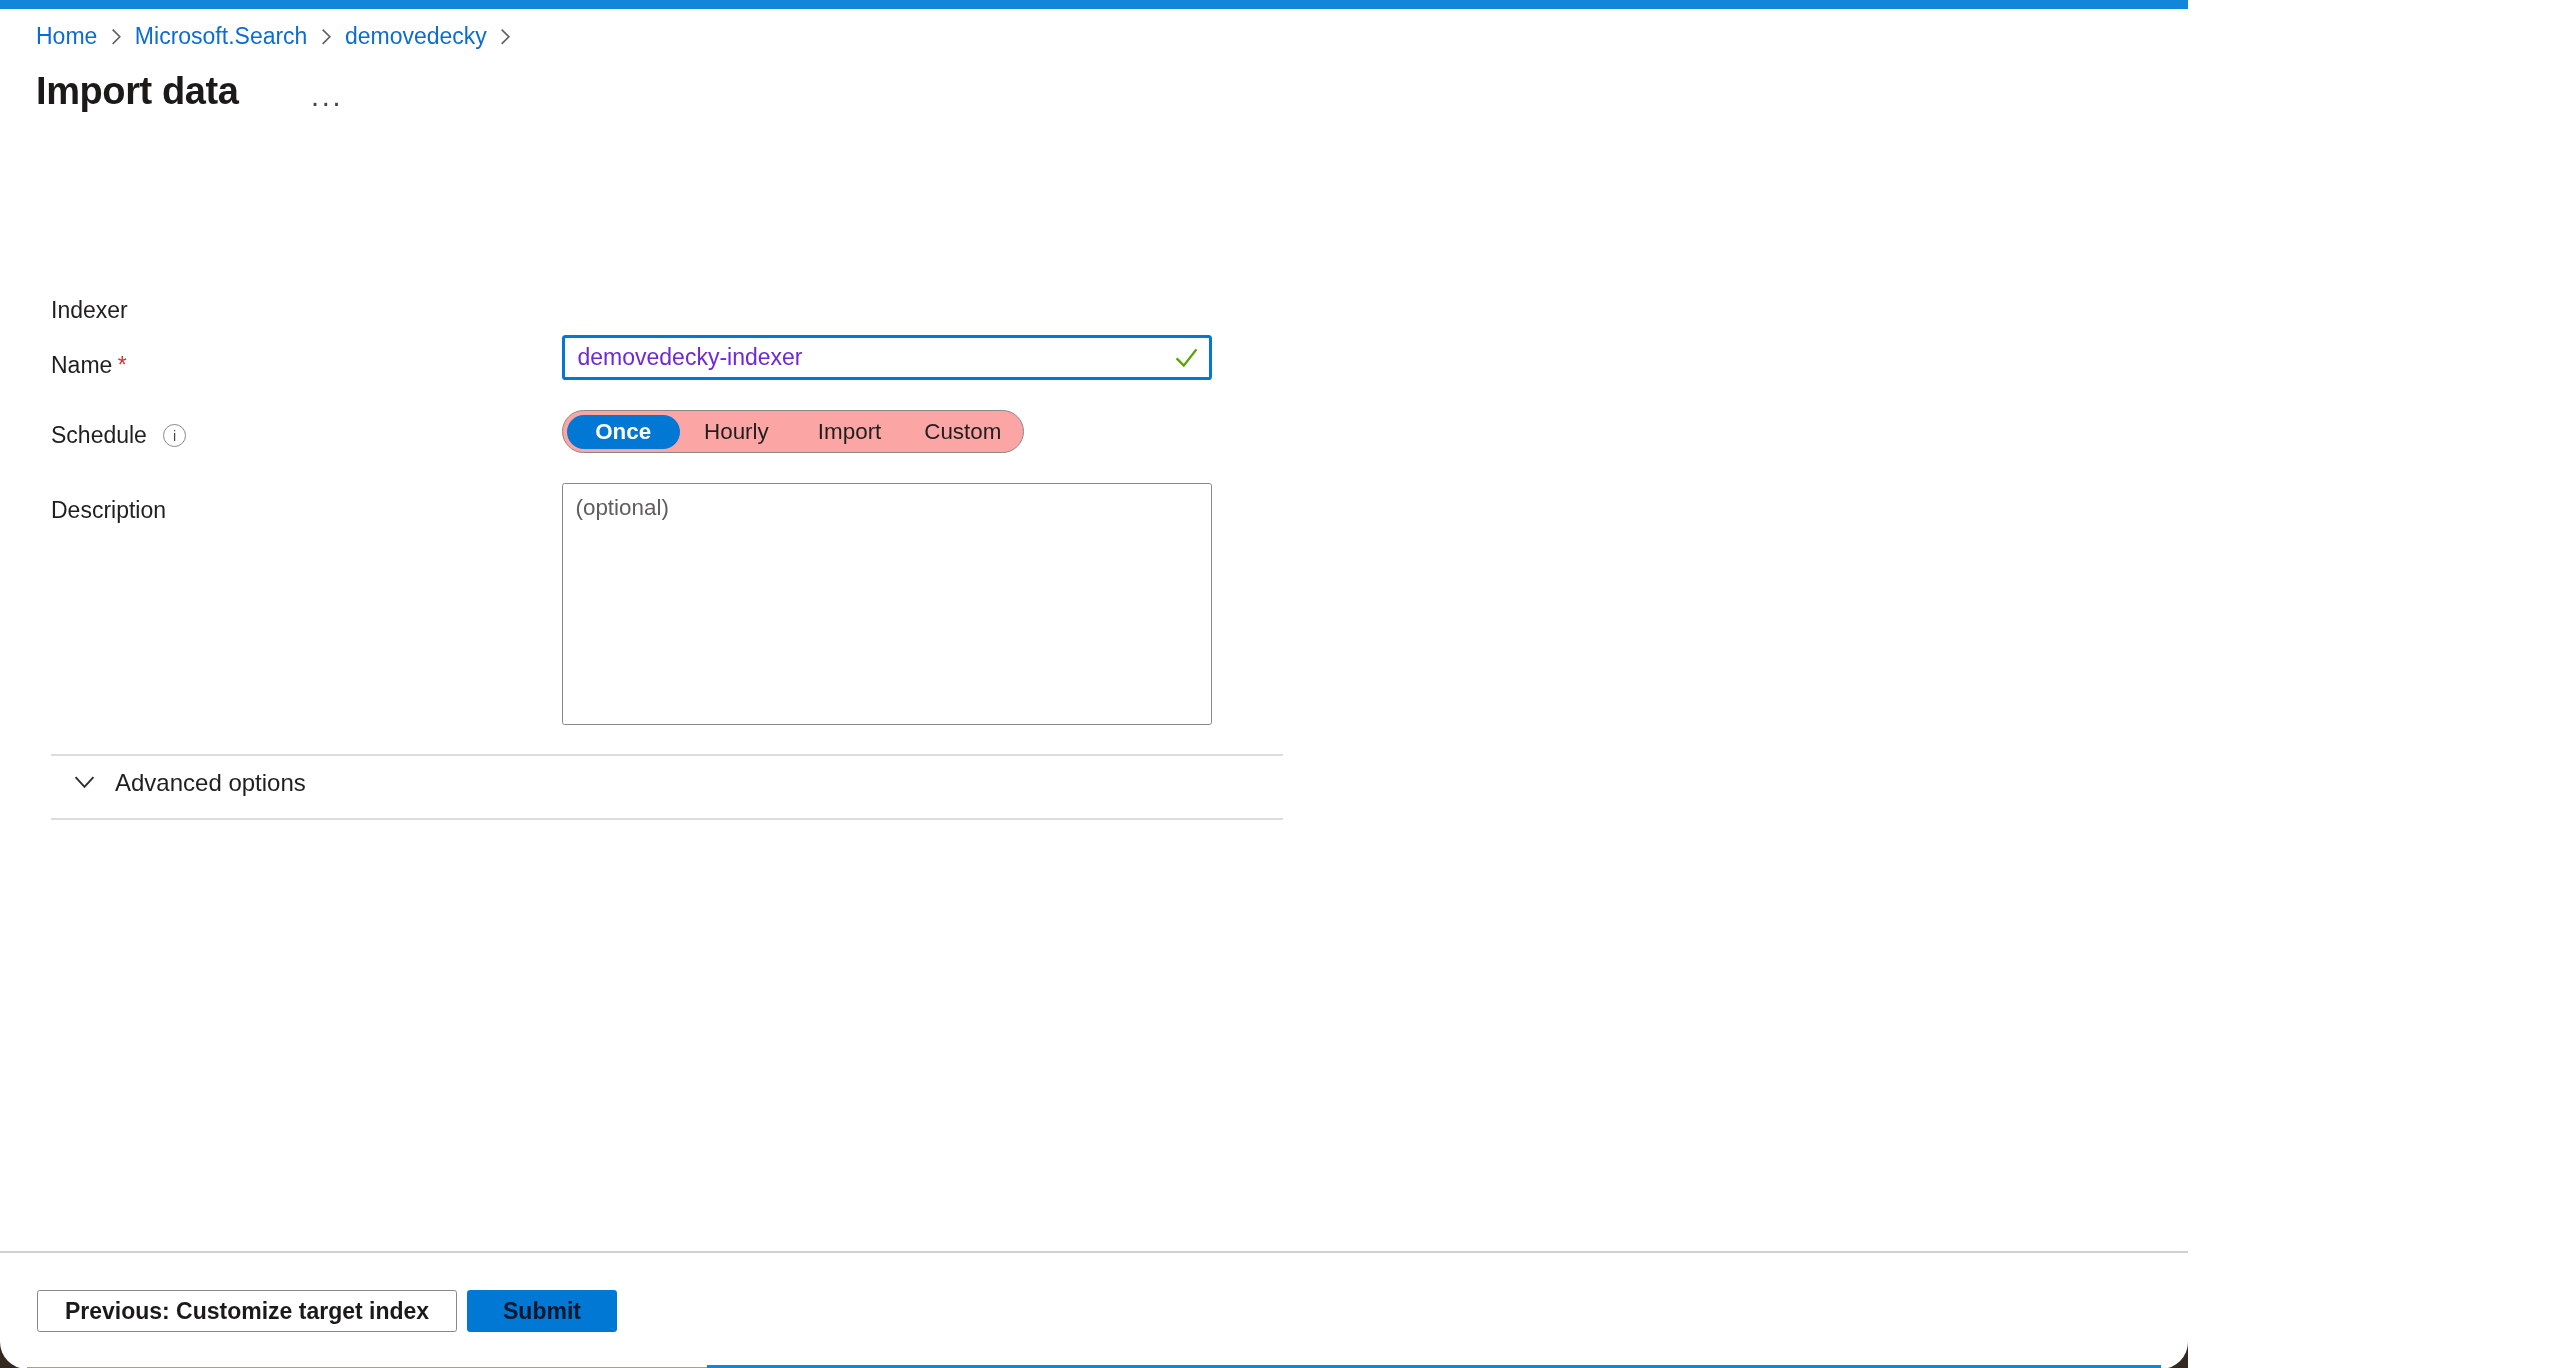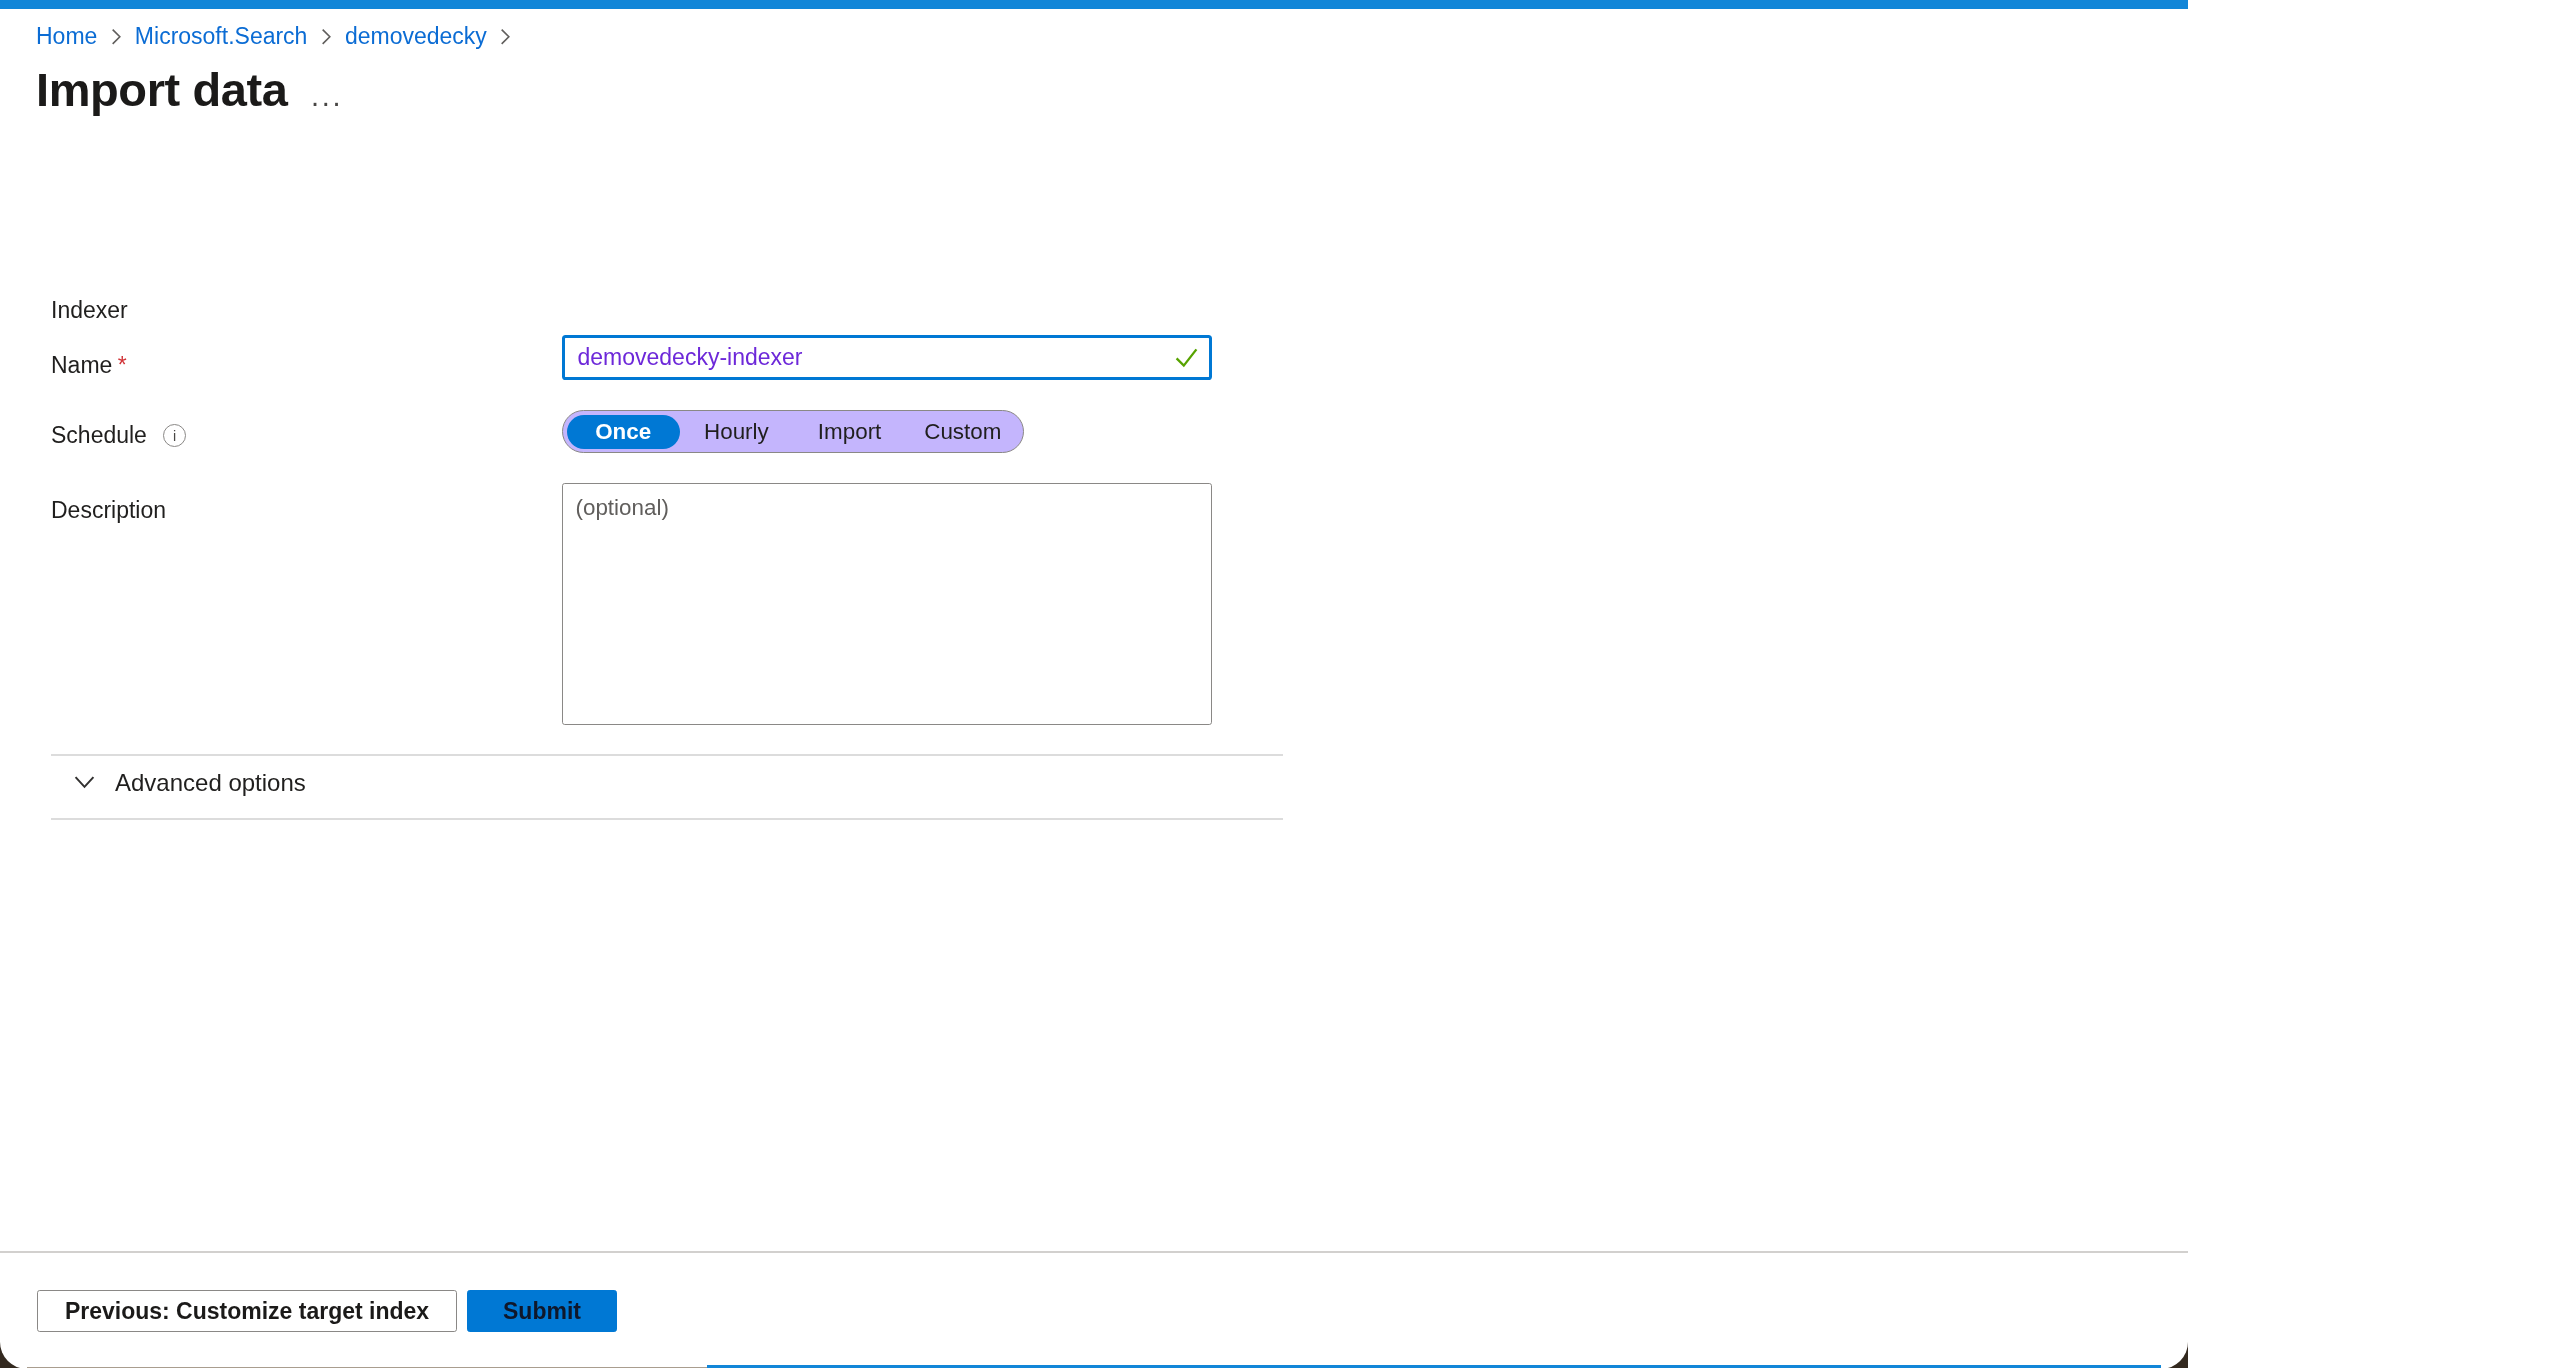--- a/index.html
+++ b/index.html
@@ -12,21 +12,21 @@
 
   
   .top-bar { position: absolute; top: 0; left: 0; width: 2576px; height: 9px; background: #1286d8; }
 
   
   .breadcrumb { position: absolute; top: 23px; left: 36px; display: flex; align-items: center; font-size: 23px; }
   .crumb { color: #0b6cd4; text-decoration: none; cursor: pointer; }
   .crumb-sep { display: inline-flex; margin: 0 12.5px; }
 
   
-  .page-title { position: absolute; top: 62px; left: 36px; font-size: 47px; font-weight: 700; color: #1b1a19; letter-spacing: -0.4px; }
+  .page-title { position: absolute; top: 70px; left: 36px; font-size: 38px; font-weight: 700; color: #1b1a19; letter-spacing: -0.4px; }
   .more-btn { position: absolute; top: 82px; left: 311px; font-size: 29px; color: #484644; letter-spacing: 2.7px; cursor: pointer; line-height: 1; }
   .close-btn { position: absolute; top: 84px; left: 2497px; width: 34px; height: 34px; display: grid; place-items: center; cursor: pointer; }
 
   
   .tabs { position: absolute; top: 225px; left: 34px; display: flex; gap: 50px; }
   .tab { position: relative; font-size: 23px; color: #a19f9d; padding-bottom: 14.3px; cursor: pointer; white-space: nowrap; }
   .tab .star { margin-right: 3.6px; }
   .tab.active { color: #1b1a19; font-weight: 700; }
   .tab.active::after { content: ""; position: absolute; left: 0; right: 0; bottom: 0; height: 5.4px; background: #0078d4; border-radius: 2.7px; }
 
@@ -42,21 +42,21 @@
   }
   .valid-check { position: absolute; right: 12.5px; top: 9px; }
 
   .info-icon {
     position: absolute; top: 424px; left: 163px; width: 23px; height: 23px; border: 1.8px solid #8a8886;
     border-radius: 50%; display: grid; place-items: center; font-size: 14.3px; color: #484644; cursor: pointer;
   }
 
   .schedule-group {
     position: absolute; top: 410px; left: 562px; width: 462px; height: 43px;
-    border: 1.8px solid #8a8886; border-radius: 21.5px; background: #c4b5fd;
+    border: 1.8px solid #8a8886; border-radius: 21.5px; background: #fca5a5;
     display: flex; align-items: center; padding: 0 3.6px;
   }
   .sched-opt { width: 114px; text-align: center; font-size: 22.4px; color: #201f1e; cursor: pointer; }
   .sched-opt.selected {
     width: 114px; height: 34px; line-height: 34px; border-radius: 17px;
     background: #0078d4; color: #ffffff; font-weight: 600;
   }
 
   .desc-textarea {
     position: absolute; top: 483px; left: 562px; width: 650px; height: 242px;

